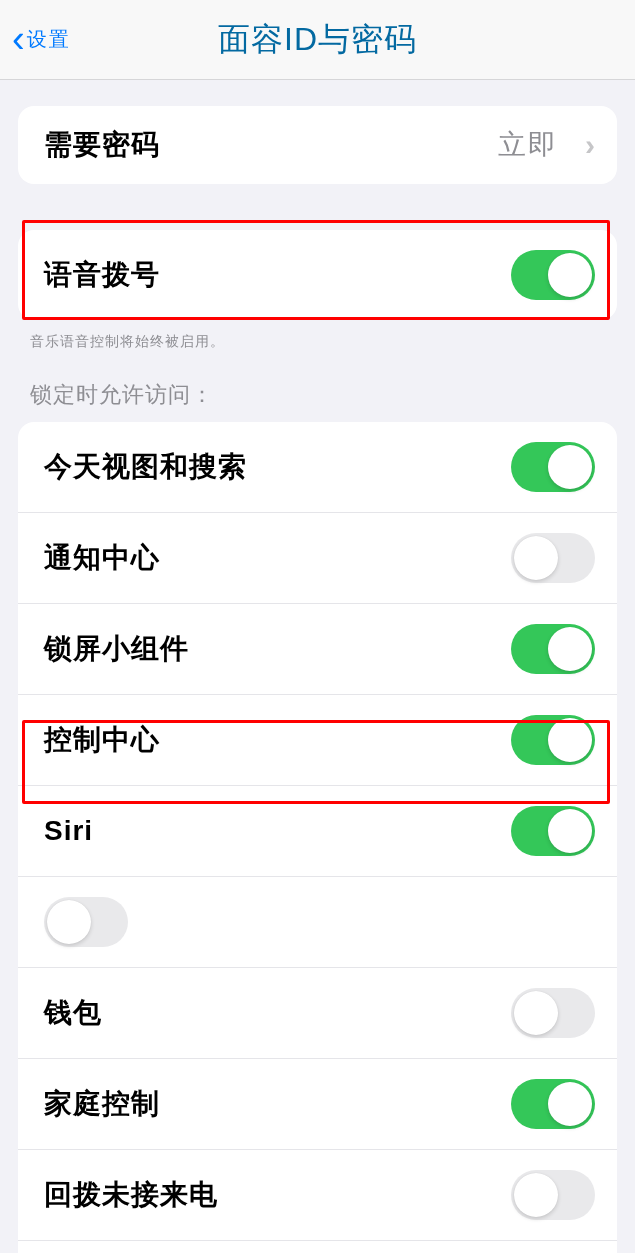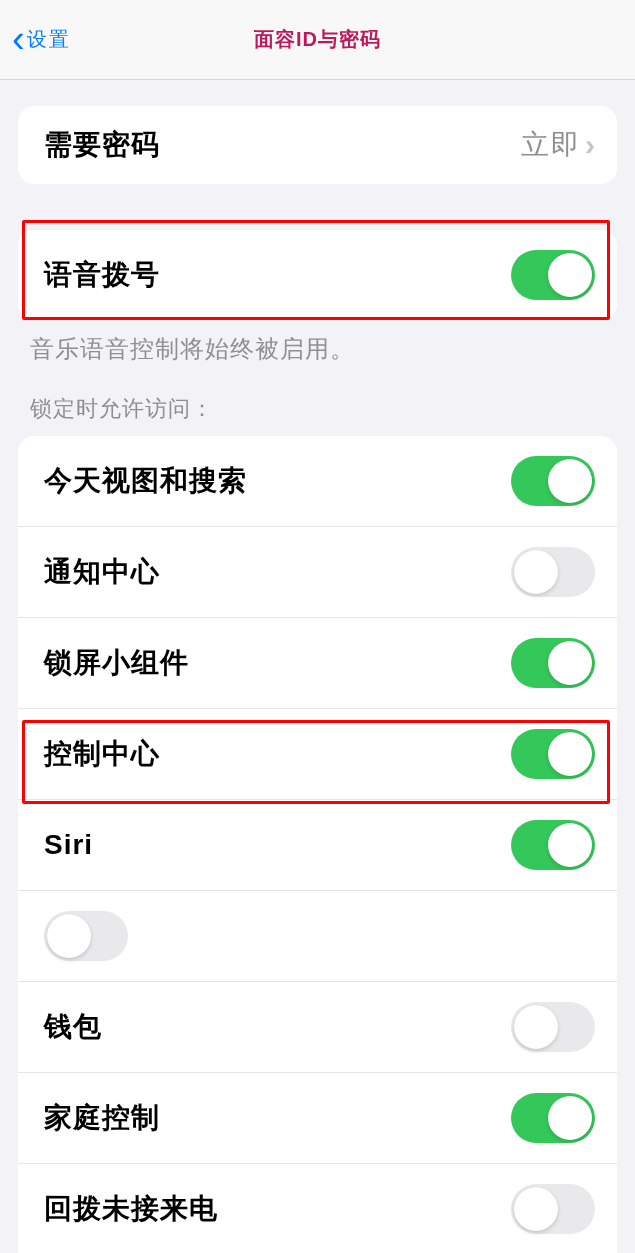--- a/index.html
+++ b/index.html
@@ -36,23 +36,23 @@
       margin-right: 2px;
     }
     .back-label {
       font-size: 20px;
       letter-spacing: 2px;
     }
     .nav-title {
       position: absolute;
       left: 50%;
       transform: translateX(-50%);
-      font-size: 20px;
-      font-weight: 700;
-      color: #be185d;
+      font-size: 32px;
+      font-weight: 400;
+      color: #0369a1;
       letter-spacing: 1px;
     }
     .content {
       padding: 0;
     }
     .group {
       margin: 28px 18px 0 18px;
       background: #fff;
       border-radius: 16px;
       overflow: hidden;
@@ -72,34 +72,34 @@
     }
     .row-label {
       font-size: 28px;
       color: #000;
       letter-spacing: 1px;
       font-weight: bold;
     }
     .row-value-wrap {
       display: flex;
       align-items: center;
-      gap: 4px;
+      gap: 27px;
     }
     .row-value {
       font-size: 28px;
       color: #8e8e93;
       letter-spacing: 2px;
     }
     .chevron-right {
       color: #c6c6c8;
       font-size: 30px;
       font-weight: 600;
     }
     .footer-text {
-      font-size: 24px;
+      font-size: 14px;
       color: #8e8e93;
       padding: 12px 30px 0 30px;
       letter-spacing: 1px;
       line-height: 1.4;
     }
     .header-text {
       font-size: 22px;
       color: #8e8e93;
       padding: 28px 30px 8px 30px;
       letter-spacing: 1px;

